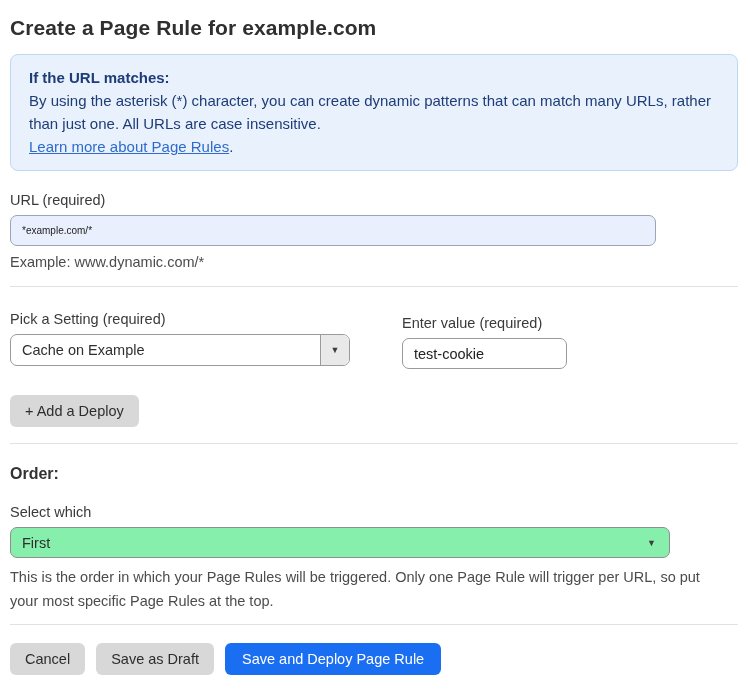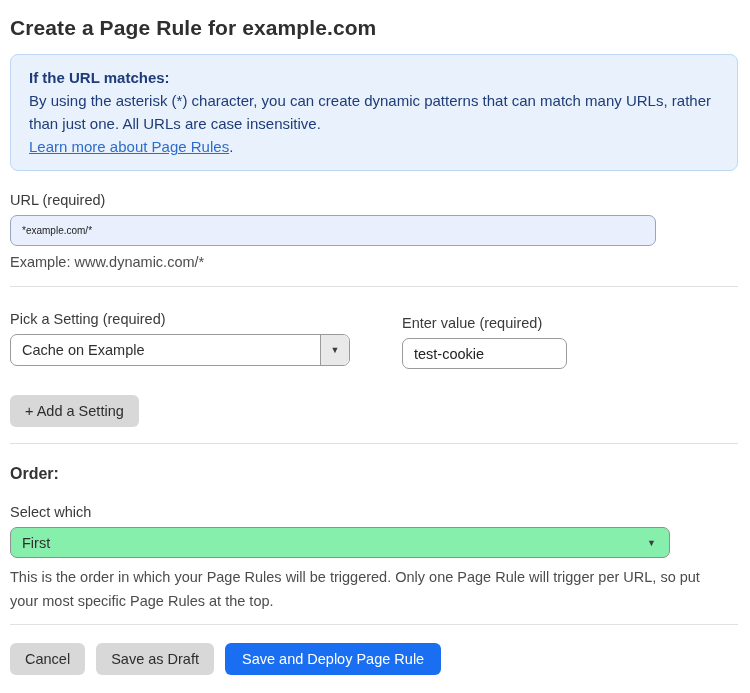--- a/index.html
+++ b/index.html
@@ -208,21 +208,21 @@
             <span>▼</span>
           </div>
       </div>
     </div>
     <div class="settings-col-right">
       <div class="field-label">Enter value (required)</div>
       <input type="text" class="value-input" value="test-cookie" style="">
     </div>
   </div>
 
-  <button class="btn btn-add">+ Add a Setting</button>
+  <button class="btn btn-add">+ Add a Deploy</button>
 
   <hr class="divider">
 
   <div class="section-heading">Order:</div>
 
   <div class="field-label">Select which</div>
   <div class="wide-select">
     <div class="select-value">First</div>
     <div class="arrow">▼</div>
   </div>

